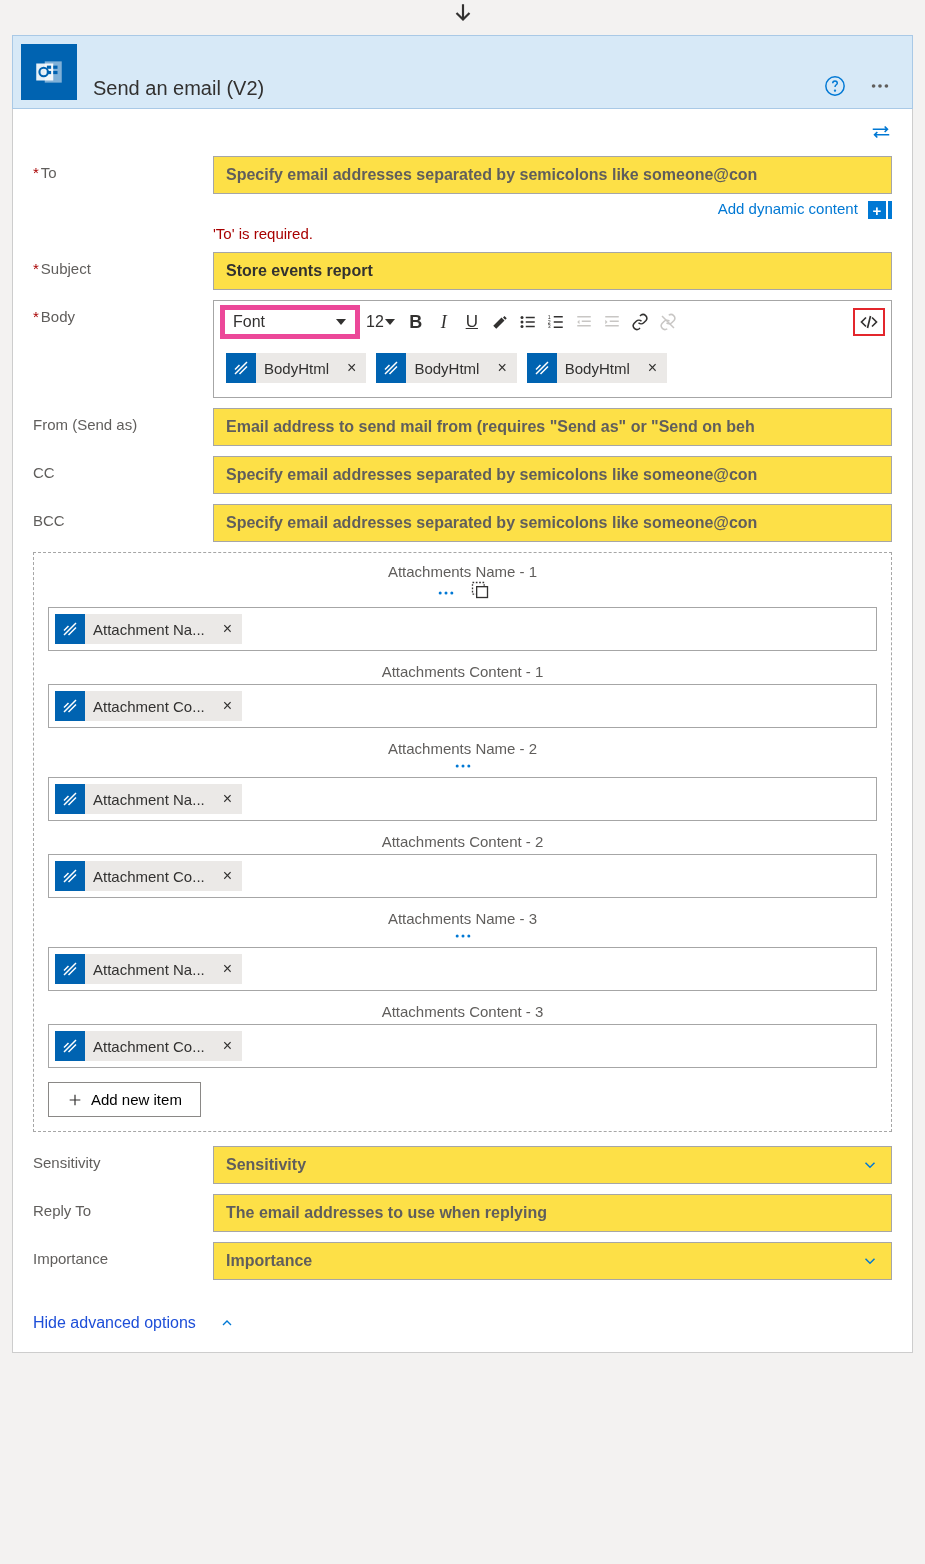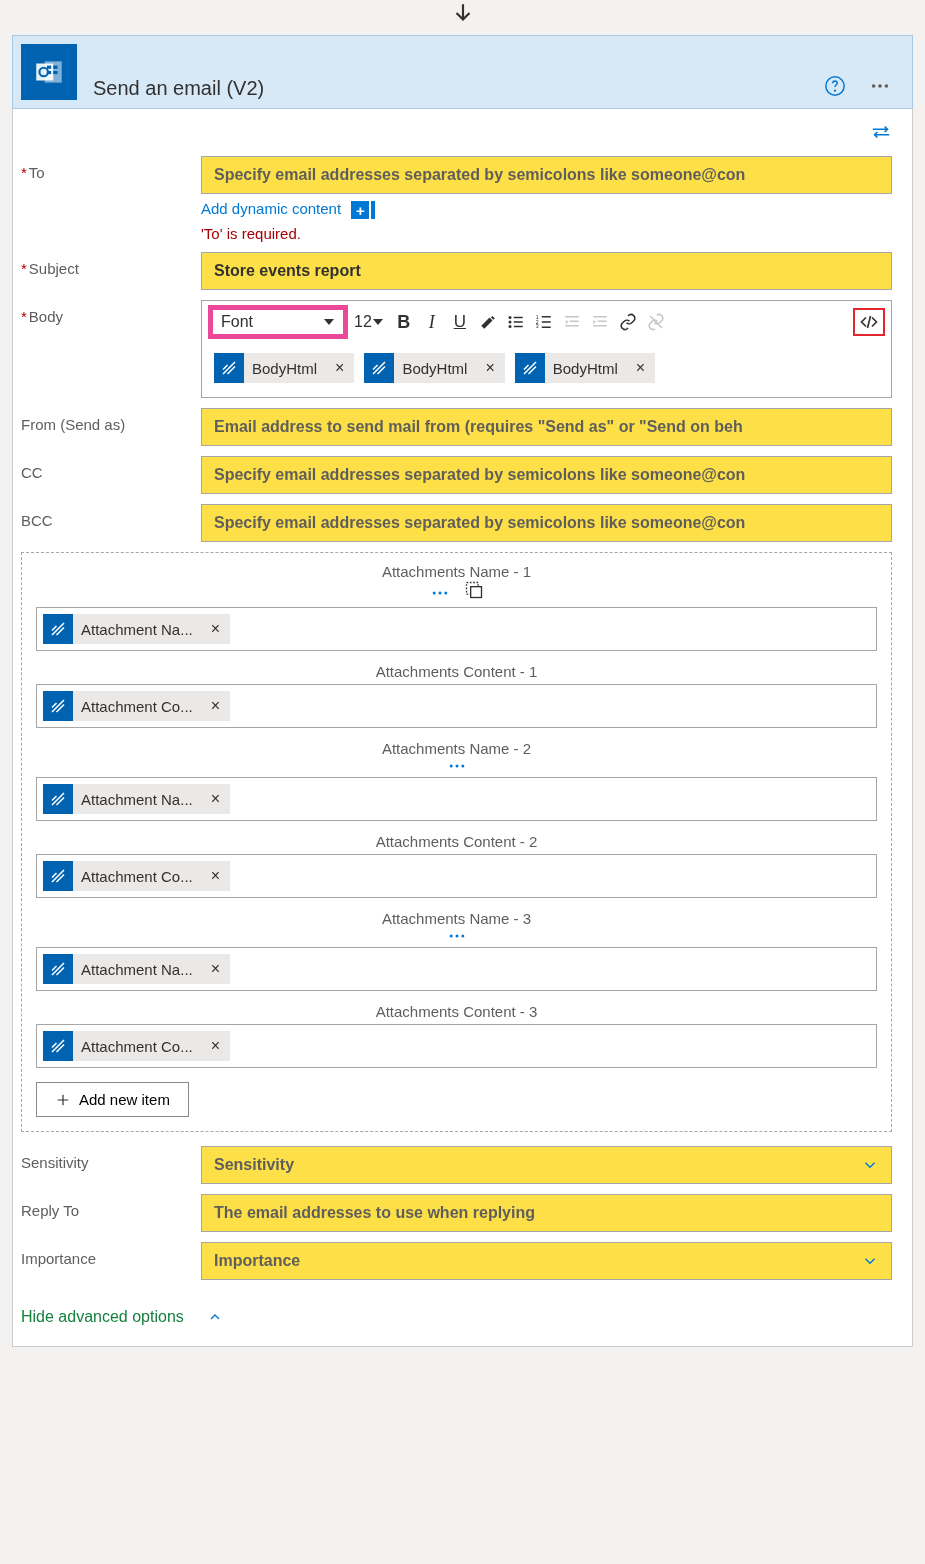--- a/index.html
+++ b/index.html
@@ -42,21 +42,21 @@
   .card-header-actions {
     display: flex; align-items: center; gap: 20px;
     padding-right: 6px;
   }
   .help-icon { color: #0078d4; }
   .ellipsis-icon { color: #605e5c; }
   .card-body {
     background: #fff;
     border: 1px solid #cdcdcd;
     border-top: none;
-    padding: 10px 20px 20px 8px;
+    padding: 10px 20px 20px 20px;
   }
   .swap-row { text-align: right; padding: 4px 0 12px 0; }
   .form-row {
     display: flex;
     align-items: flex-start;
     margin-bottom: 10px;
   }
   .form-label-col {
     width: 180px;
     flex-shrink: 0;
@@ -83,20 +83,21 @@
     color: #605e5c;
   }
   .select-input {
     display: flex;
     align-items: center;
     justify-content: space-between;
     cursor: pointer;
     color: #605e5c;
   }
   .dyn-link-row {
+    text-align: right;
     margin-top: 6px;
     font-size: 15px;
   }
   .dyn-link { color: #0078d4; cursor: pointer; }
   .dyn-add {
     display: inline-flex; align-items: center; justify-content: center;
     width: 18px; height: 18px;
     background: #0078d4; color: #fff;
     margin-left: 6px; vertical-align: middle;
     font-weight: bold;
@@ -197,25 +198,25 @@
     background: #fff;
     padding: 8px 18px;
     display: inline-flex;
     align-items: center;
     gap: 8px;
     cursor: pointer;
     font-size: 15px;
     margin-top: 2px;
   }
   .hide-adv {
-    color: #15803d;
+    color: #1d4ed8;
     font-size: 16px;
     cursor: pointer;
     display: inline-flex; align-items: center; gap: 23px;
-    margin-top: 18px;
+    margin-top: 24px;
   }
   .chevron { color: #0078d4; }
 </style>
 </head>
 <body>
 
 <div class="page">
   <div class="arrow-down">
     <svg width="32" height="26" viewBox="0 0 24 24" fill="none" stroke="#323130" stroke-width="2">
         <path d="M12 4v14M6 12l6 6 6-6"></path>

